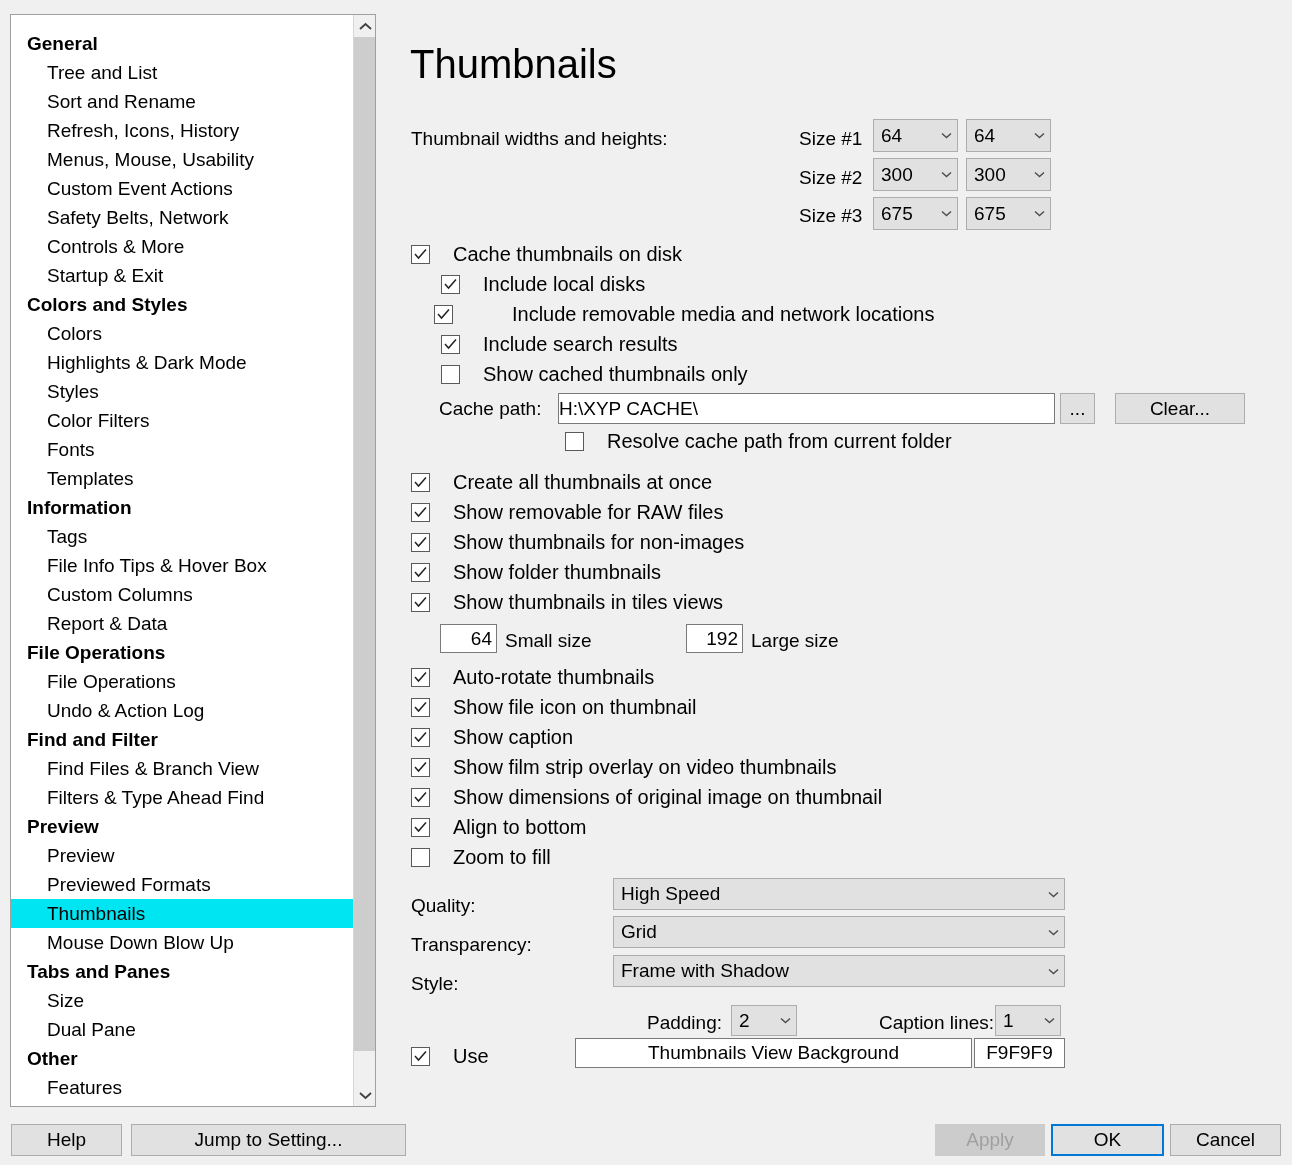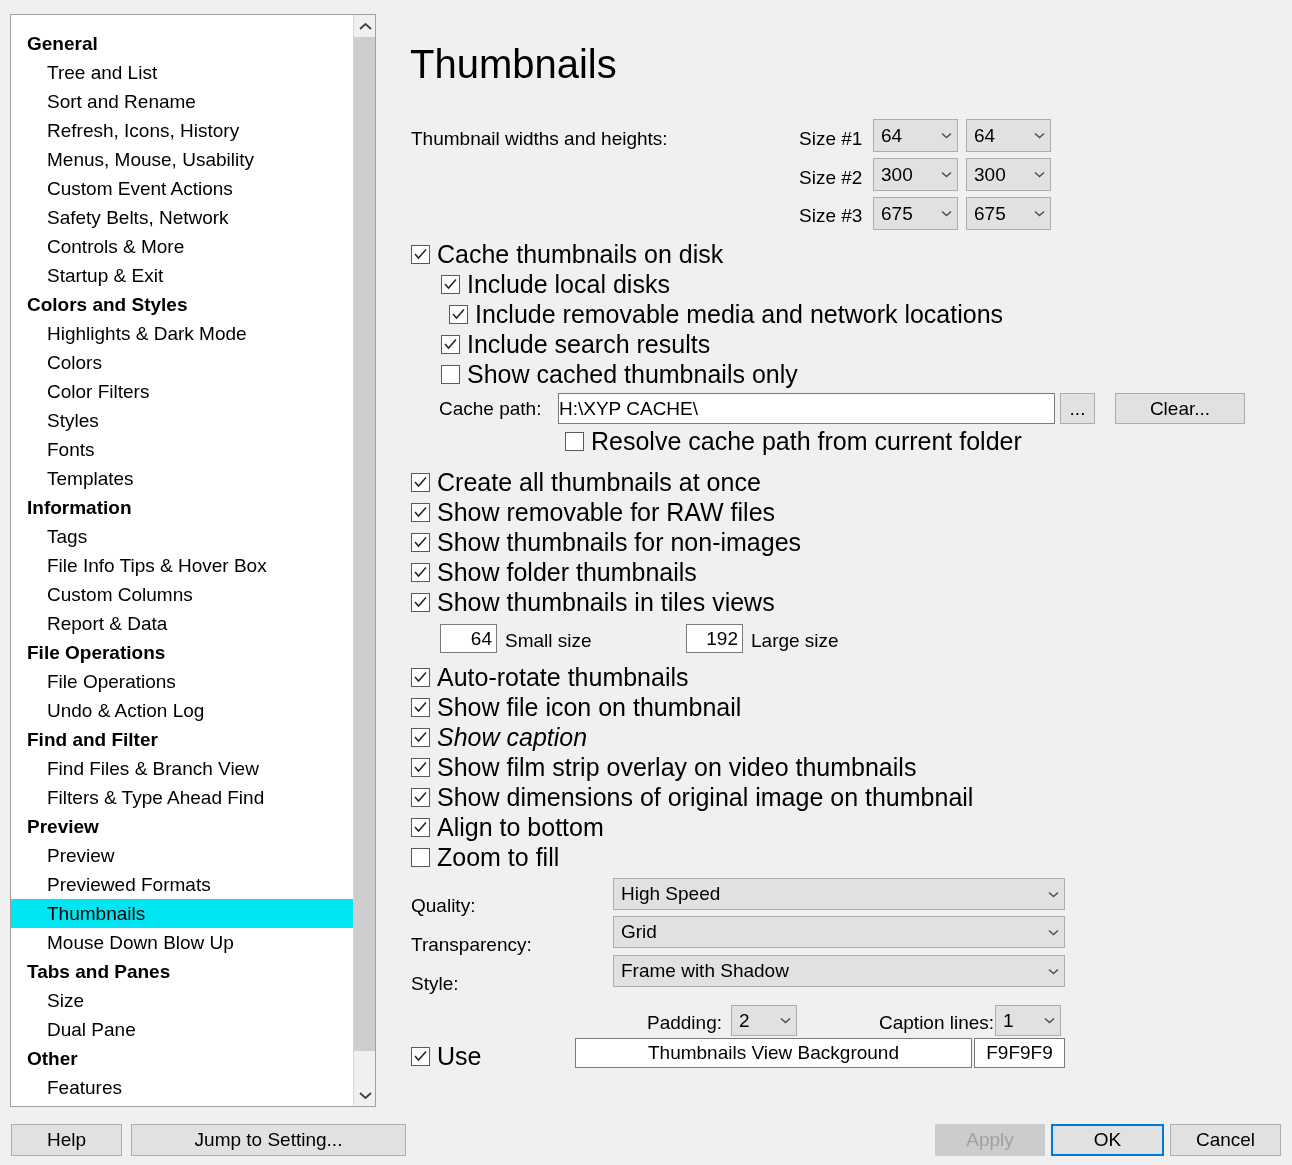--- a/index.html
+++ b/index.html
@@ -152,21 +152,21 @@
   }
   .cbox {
     width: 19px; height: 19px;
     border: 1px solid #5a5a5a;
     background: #fff;
     margin-right: 7px;
     flex: 0 0 auto;
     position: relative;
   }
   .cbox svg { position: absolute; left: 2px; top: 2px; }
-  .cbtext { font-size: 25px; }
+  .cbtext { font-size: 20px; margin-left: 16px; }
 
   
   #bottombar {
     position: absolute;
     left: 0; top: 1115px;
     width: 1292px; height: 50px;
     background: #f0f0f0;
   }
 </style>
 </head>
@@ -179,24 +179,24 @@
     <div class="nav-item">Tree and List</div>
     <div class="nav-item">Sort and Rename</div>
     <div class="nav-item">Refresh, Icons, History</div>
     <div class="nav-item">Menus, Mouse, Usability</div>
     <div class="nav-item">Custom Event Actions</div>
     <div class="nav-item">Safety Belts, Network</div>
     <div class="nav-item">Controls &amp; More</div>
     <div class="nav-item">Startup &amp; Exit</div>
 
     <div class="nav-group">Colors and Styles</div>
+    <div class="nav-item">Colors</div>
     <div class="nav-item">Highlights &amp; Dark Mode</div>
-    <div class="nav-item">Colors</div>
+    <div class="nav-item">Styles</div>
     <div class="nav-item">Color Filters</div>
-    <div class="nav-item">Styles</div>
     <div class="nav-item">Fonts</div>
     <div class="nav-item">Templates</div>
 
     <div class="nav-group">Information</div>
     <div class="nav-item">Tags</div>
     <div class="nav-item">File Info Tips &amp; Hover Box</div>
     <div class="nav-item">Custom Columns</div>
     <div class="nav-item">Report &amp; Data</div>
 
     <div class="nav-group">File Operations</div>
@@ -310,21 +310,21 @@
   </div>
 
   <div class="cbrow" style="left:53px;top:258px;">
     <span class="cbox">
         <svg width="13" height="13" viewBox="0 0 13 13">
           <polyline points="1,6 4.5,10 12,1.5" fill="none" stroke="#222" stroke-width="1.5"></polyline>
         </svg>
       </span>
     <span class="cbtext">Include local disks</span>
   </div>
-  <div class="cbrow" style="left:61px;top:288px;">
+  <div class="cbrow" style="left:46px;top:288px;gap:36px;">
     <span class="cbox">
         <svg width="13" height="13" viewBox="0 0 13 13">
           <polyline points="1,6 4.5,10 12,1.5" fill="none" stroke="#222" stroke-width="1.5"></polyline>
         </svg>
       </span>
     <span class="cbtext">Include removable media and network locations</span>
   </div>
   <div class="cbrow" style="left:53px;top:318px;">
     <span class="cbox">
         <svg width="13" height="13" viewBox="0 0 13 13">
@@ -413,21 +413,21 @@
     <span class="cbtext">Auto-rotate thumbnails</span>
   </div>
   <div class="cbrow" style="left:23px;top:681px;">
     <span class="cbox">
         <svg width="13" height="13" viewBox="0 0 13 13">
           <polyline points="1,6 4.5,10 12,1.5" fill="none" stroke="#222" stroke-width="1.5"></polyline>
         </svg>
       </span>
     <span class="cbtext">Show file icon on thumbnail</span>
   </div>
-  <div class="cbrow" style="left:23px;top:711px;font-style:italic;">
+  <div class="cbrow" style="left:23px;top:711px;">
     <span class="cbox">
         <svg width="13" height="13" viewBox="0 0 13 13">
           <polyline points="1,6 4.5,10 12,1.5" fill="none" stroke="#222" stroke-width="1.5"></polyline>
         </svg>
       </span>
     <span class="cbtext">Show caption</span>
   </div>
   <div class="cbrow" style="left:23px;top:741px;">
     <span class="cbox">
         <svg width="13" height="13" viewBox="0 0 13 13">

